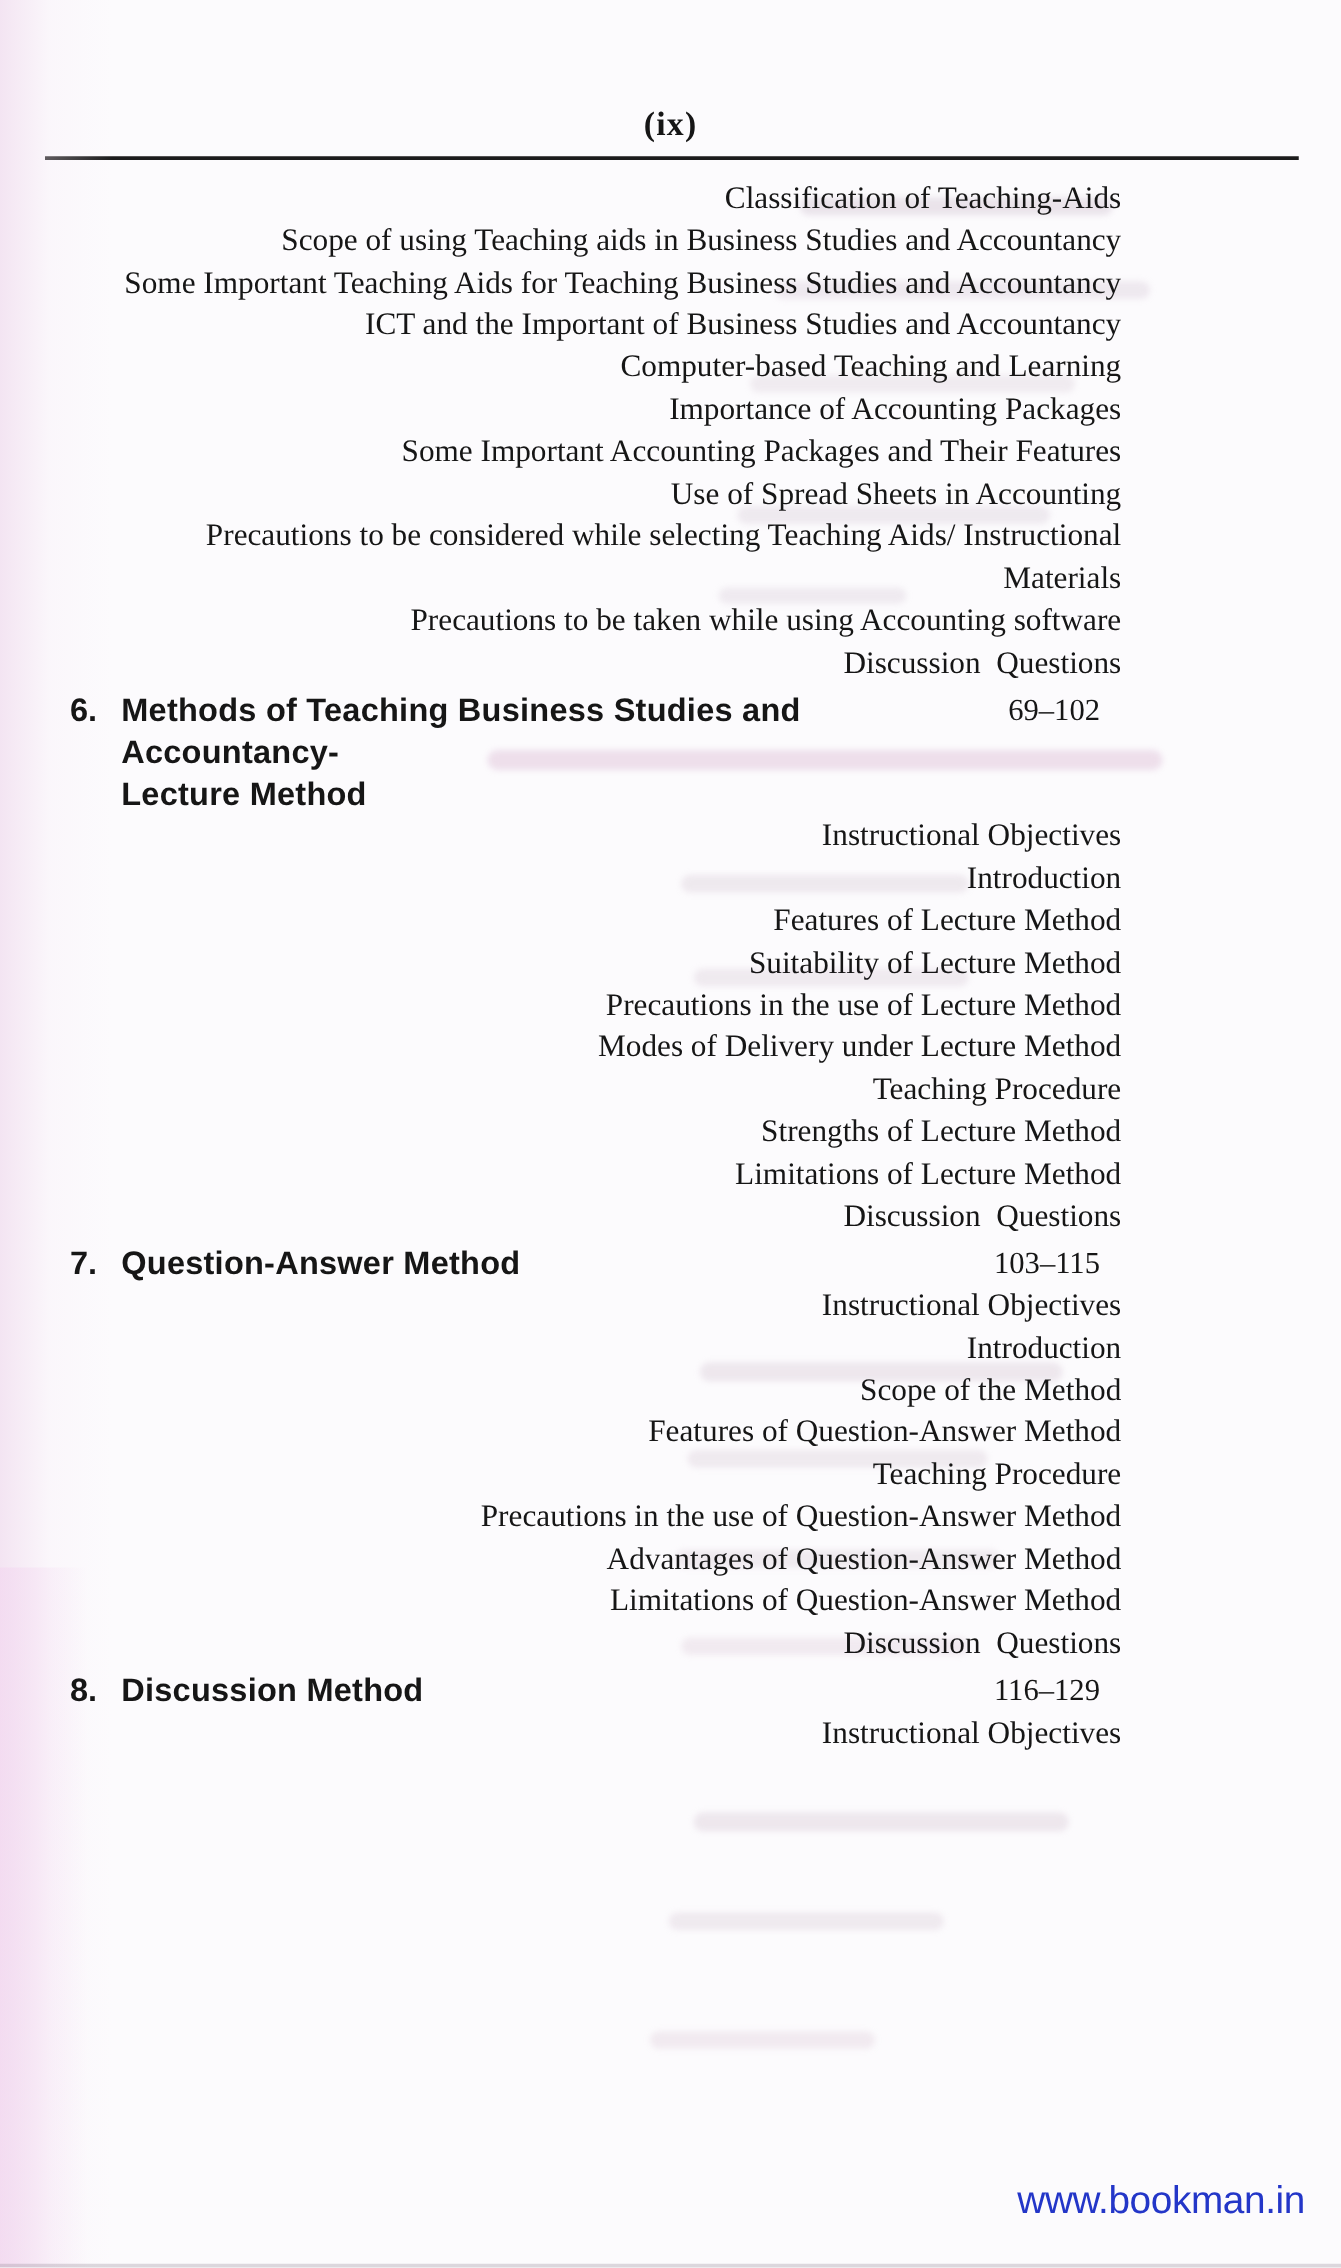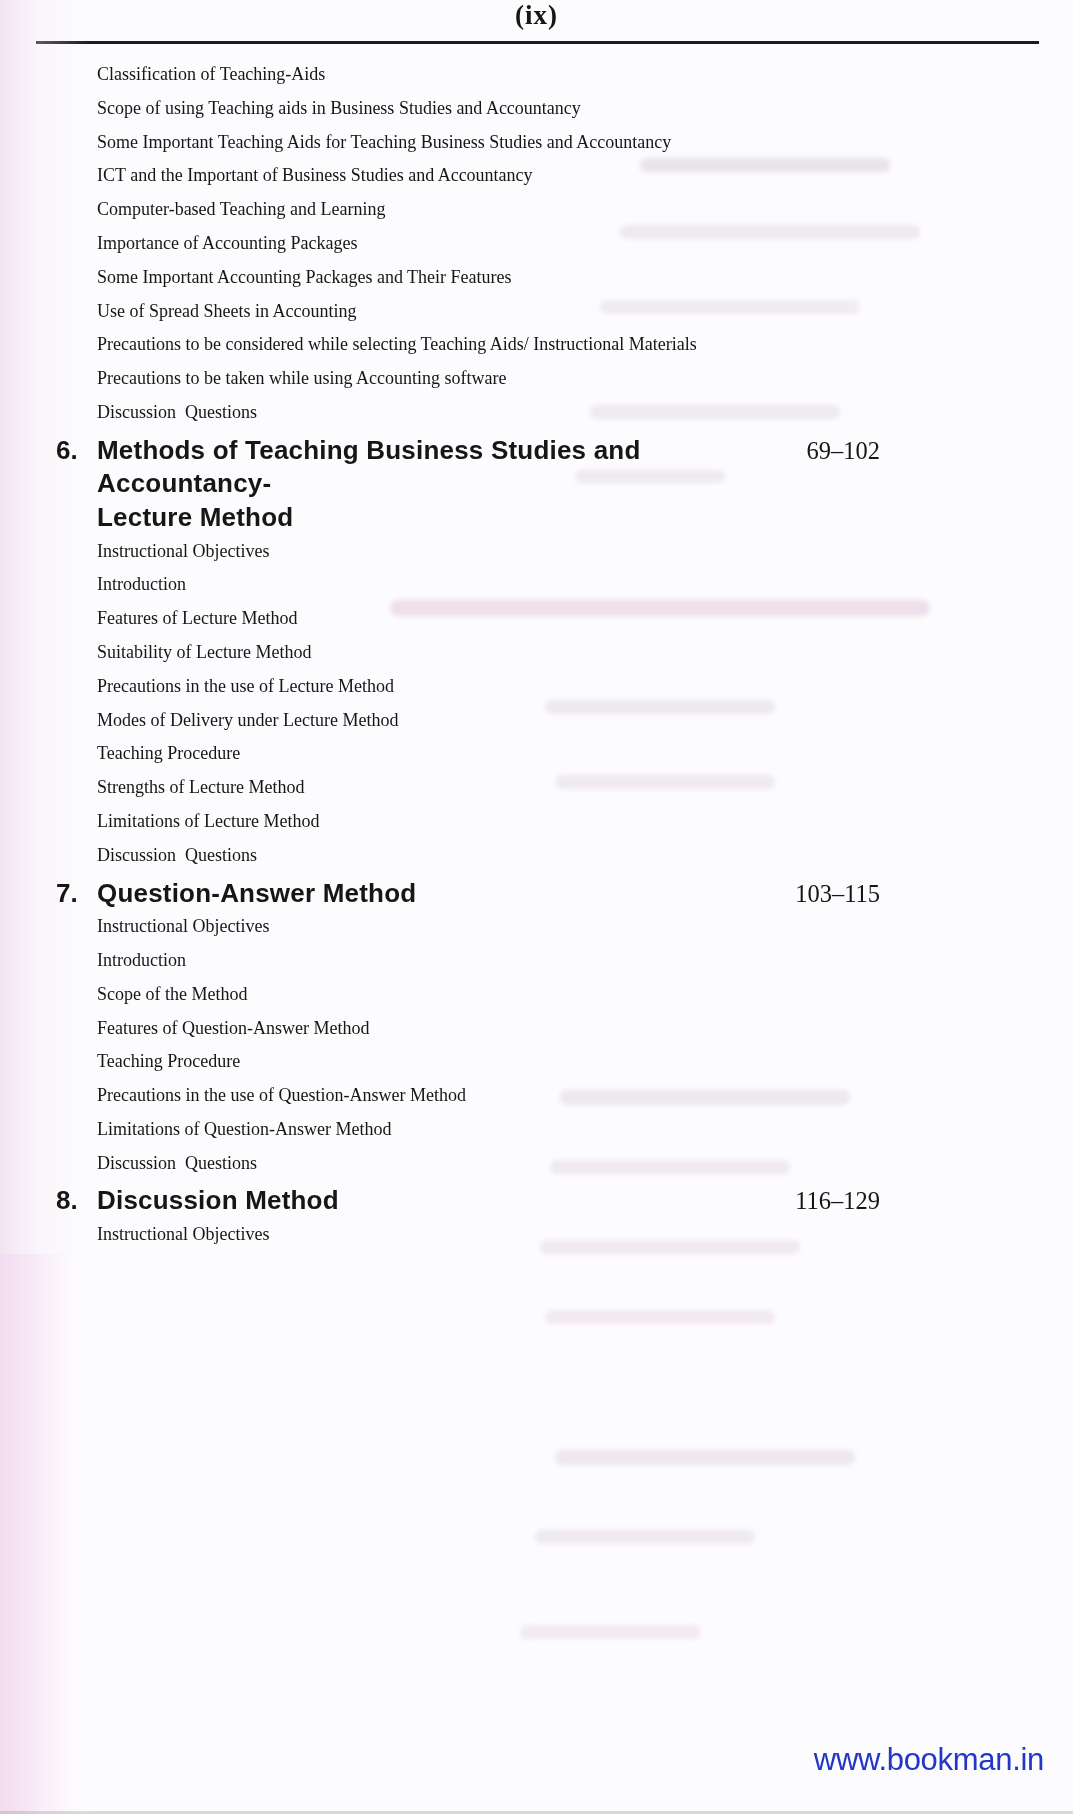--- a/index.html
+++ b/index.html
@@ -21,28 +21,28 @@
   .edge-tint-bottom {
     position:absolute; left:0; bottom:0; width:70px; height:560px;
     background:linear-gradient(to right, rgba(243,214,240,.6), rgba(255,255,255,0));
     pointer-events:none;
   }
   .bottom-edge {
     position:absolute; left:0; right:0; bottom:0; height:3px;
     background:rgba(160,150,160,.35);
   }
 
-  .header { text-align:center; }
+  .header { padding-top:84px; text-align:center; }
   .marker { font-weight:bold; font-size:27px; letter-spacing:1px; display:inline-block; }
   .rule { height:3px; background:#1c1c1c; margin:10px 34px 0 36px; }
 
   .content { margin-left:97px; margin-top:14px; position:relative; }
   .toc-item {
-    font-size:18px; line-height:33.8px;
-    max-width:800px; white-space:pre-wrap;
+    font-size:25px; line-height:33.8px;
+    max-width:800px; white-space:pre-wrap;text-align:right;
   }
 
   .chapter { position:relative; margin-top:4px; width:783px; }
   .chapter-head { display:flex; align-items:flex-start; }
   .chapter-titles { flex:1 1 auto; }
   .chapter-title {
     font-family:"Liberation Sans", sans-serif;
     font-weight:700; font-size:26px; line-height:33.6px; letter-spacing:.2px;
   }
   .chapter-title:empty { display:none; }
@@ -146,20 +146,21 @@
       </div>
     </div>
     <div>
 
     <div class="toc-item">Instructional Objectives</div>
         <div class="toc-item">Introduction</div>
         <div class="toc-item">Scope of the Method</div>
         <div class="toc-item">Features of Question-Answer Method</div>
         <div class="toc-item">Teaching Procedure</div>
         <div class="toc-item">Precautions in the use of Question-Answer Method</div>
+        <div class="toc-item">Advantages of Question-Answer Method</div>
         <div class="toc-item">Limitations of Question-Answer Method</div>
         <div class="toc-item">Discussion  Questions</div>
       </div>
 
     <div class="chapter">
       <span class="chapter-num">8.</span>
       <div class="chapter-head">
         <div class="chapter-titles">
           <div class="chapter-title">Discussion Method</div>
 

